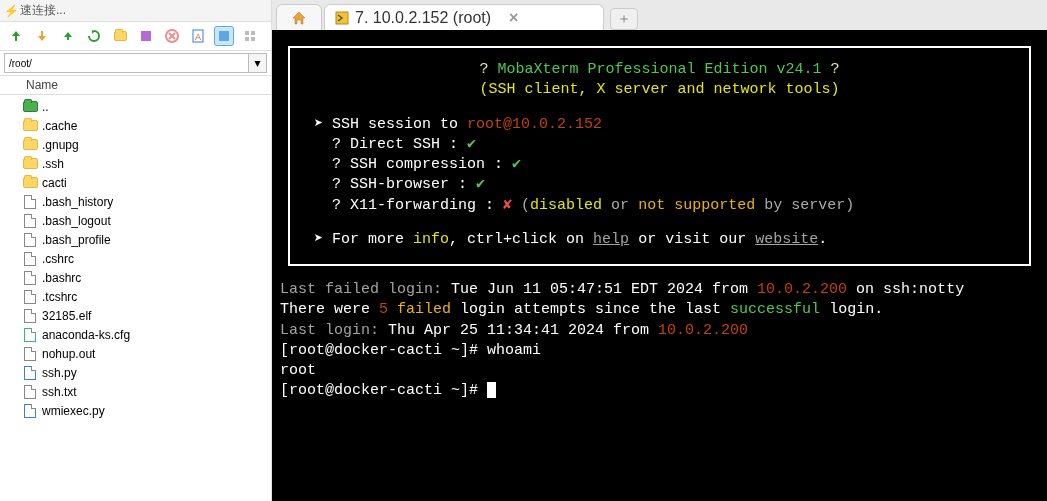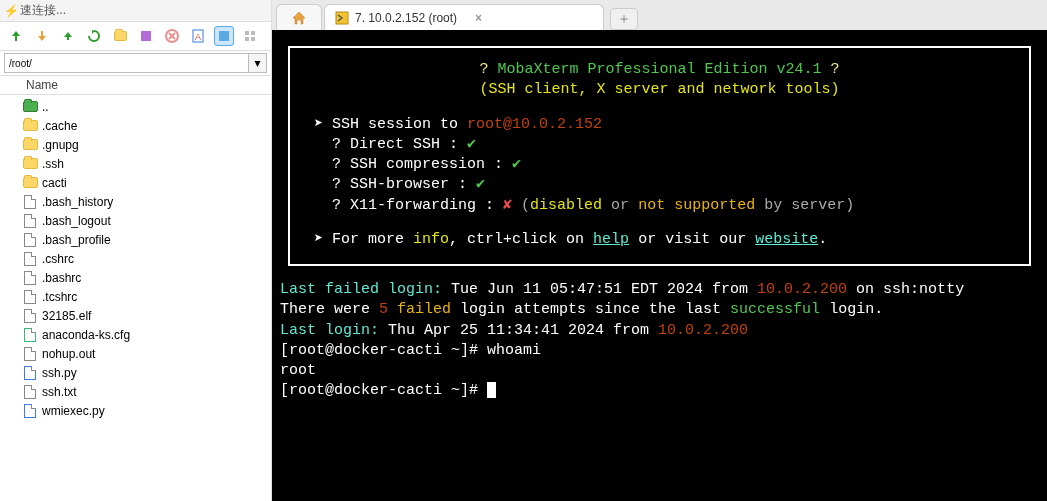--- a/index.html
+++ b/index.html
@@ -112,21 +112,21 @@
   }
   .tab {
     display: flex; align-items: center;
     background: #f7f7f7;
     border: 1px solid #ccc;
     border-bottom: none;
     border-radius: 6px 6px 0 0;
     padding: 3px 10px;
     gap: 6px;
     height: 26px;
-    font-size: 12px;
+    font-size: 16px;
     color: #333;
   }
   .tab.home { width: 46px; justify-content: center; }
   .tab.active { background: #fff; }
   .tab-close { color: #999; font-weight: bold; cursor: pointer; margin-left: 12px; }
   .newtab {
     width: 28px; height: 22px;
     border: 1px solid #ccc;
     border-radius: 4px;
     background: #f0f0f0;
@@ -149,21 +149,21 @@
     border: 2px solid #fff;
     margin: 0 16px 14px 16px;
     padding: 12px 20px 14px 20px;
     text-align: left;
   }
   .banner .center { text-align: center; }
   .c-green { color: #4ec94e; }
   .c-yellow { color: #e5e510; }
   .c-magenta { color: #c2410c; }
   .c-red { color: #eab308; }
-  .c-cyan { color: #5eead4; }
+  .c-cyan { color: #a3a3a3; }
   .c-gray { color: #aaaaaa; }
   .c-yellind { color: khaki; }
   .check { color: #4ec94e; }
   .xmark { color: #f14c4c; }
   .ul { text-decoration: underline; }
   .promptline { padding-left: 8px; }
   .cursor {
     display: inline-block;
     width: 9px; height: 16px;
     background: #ffffff;

